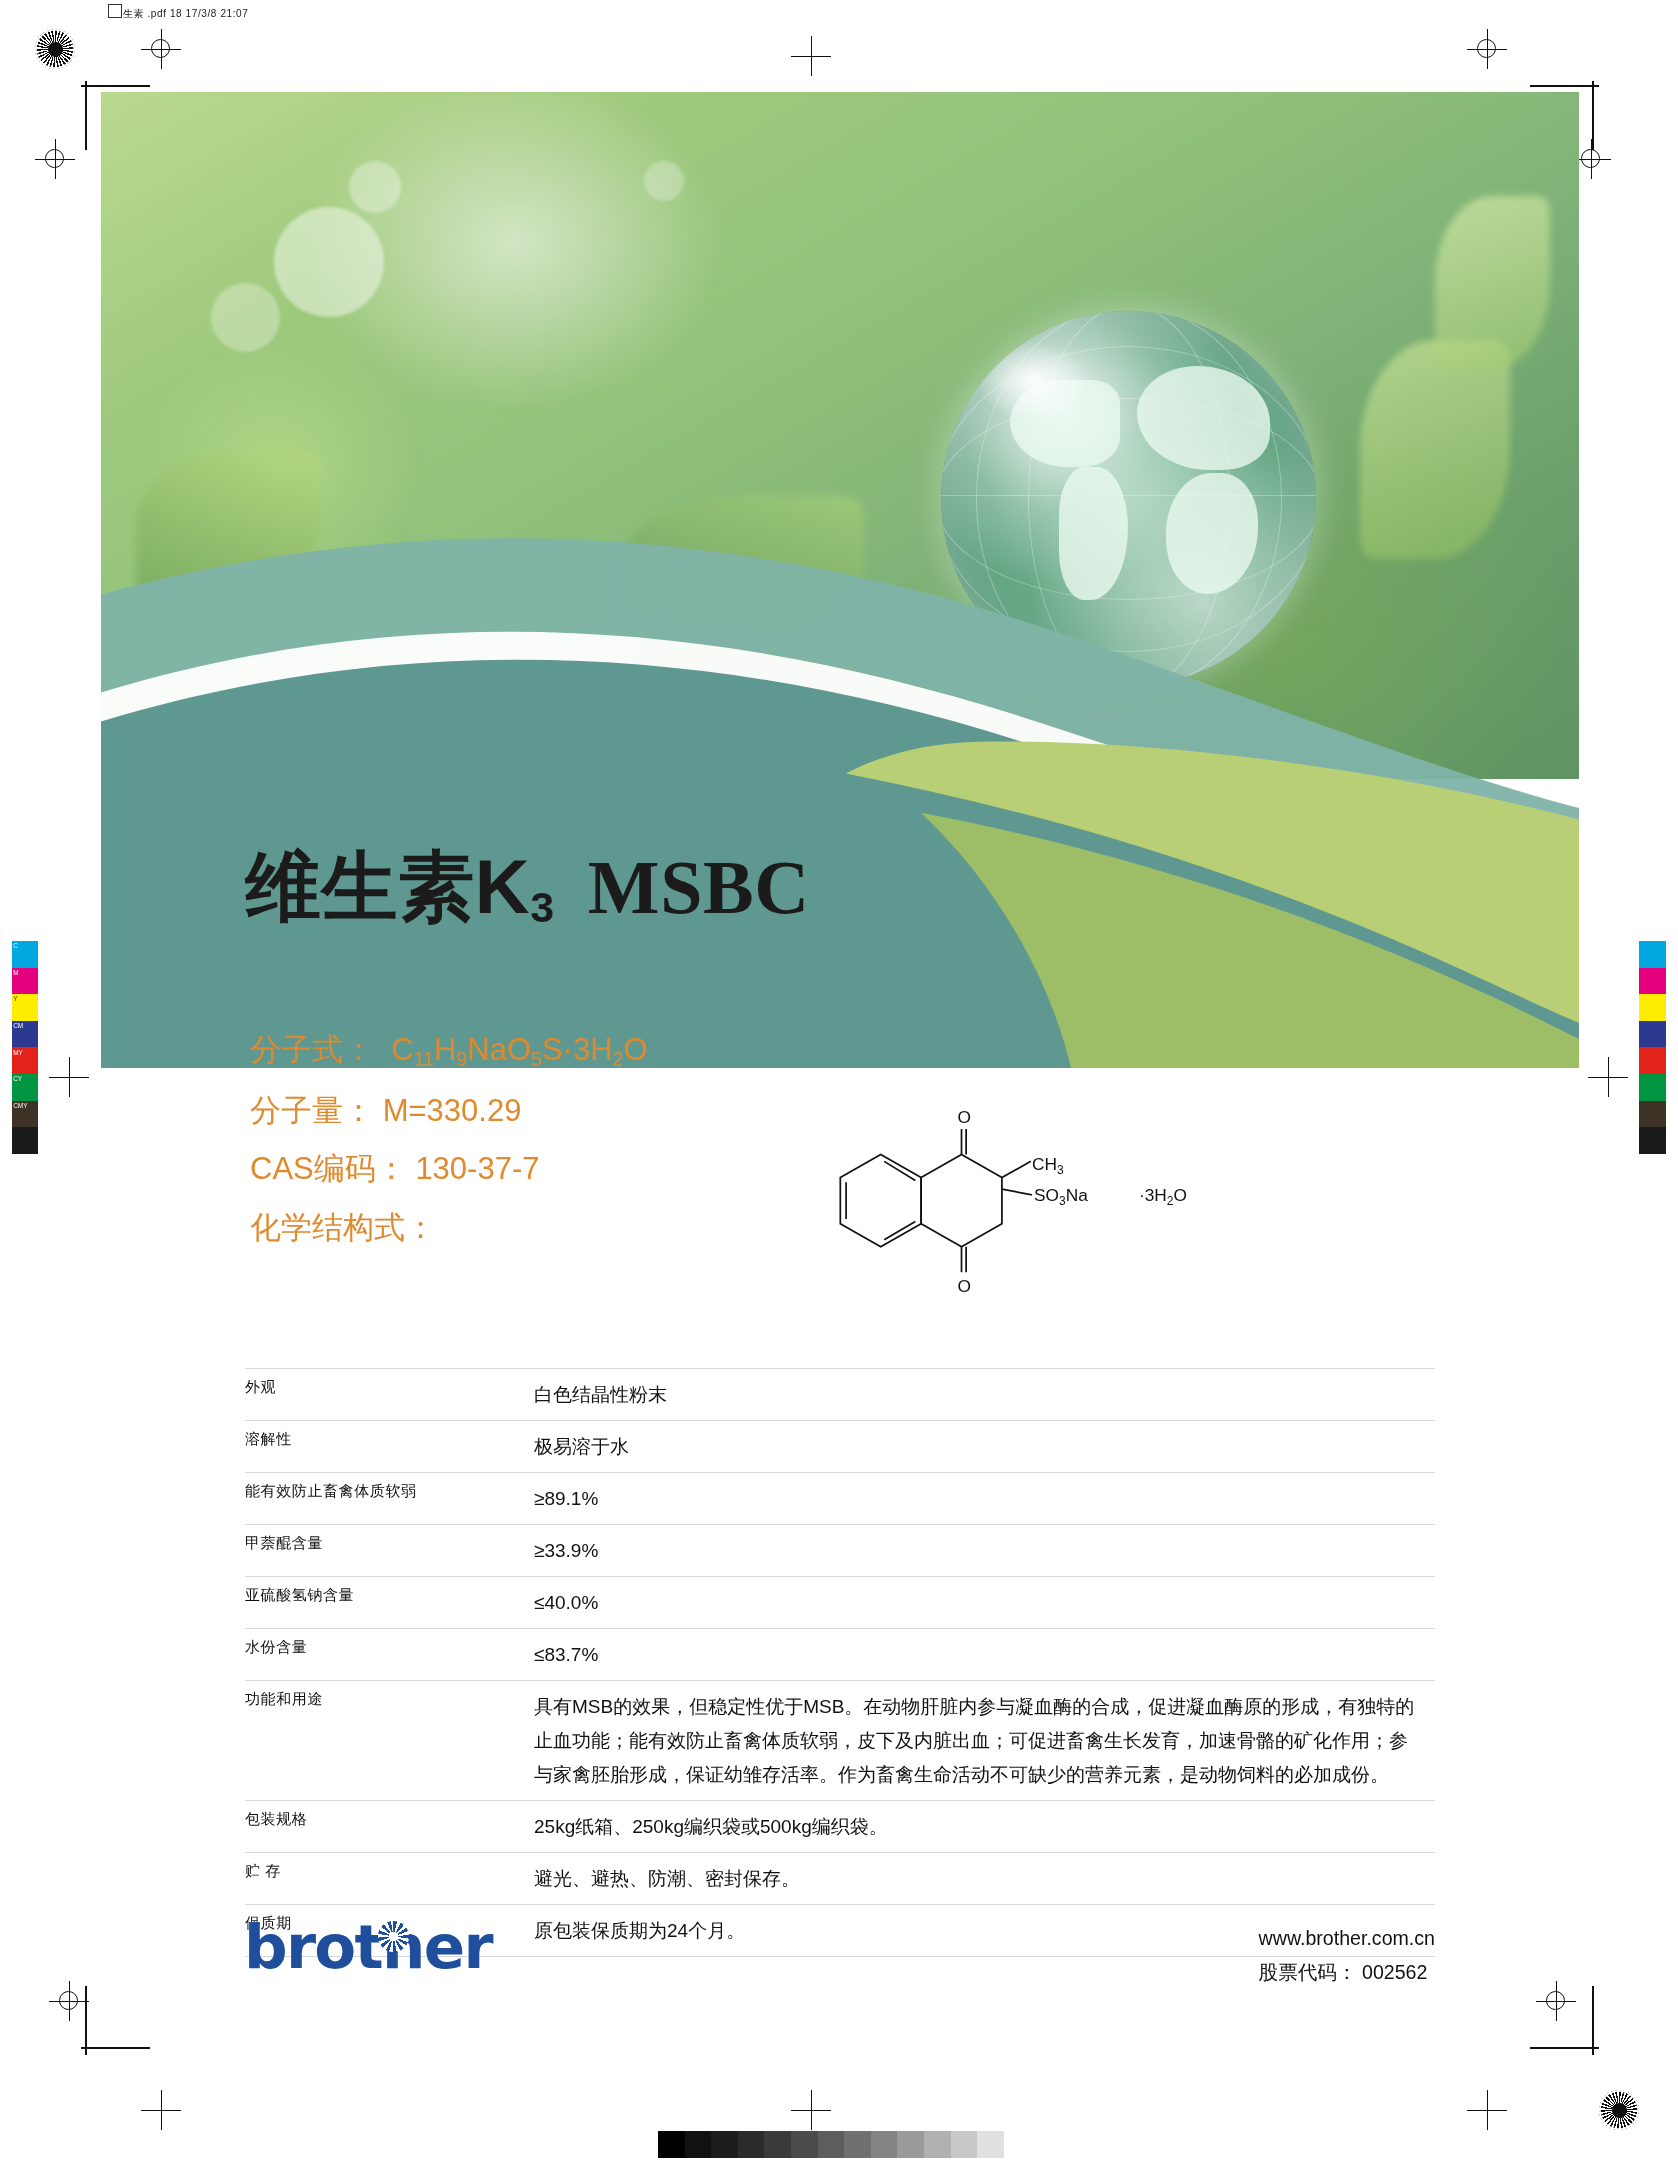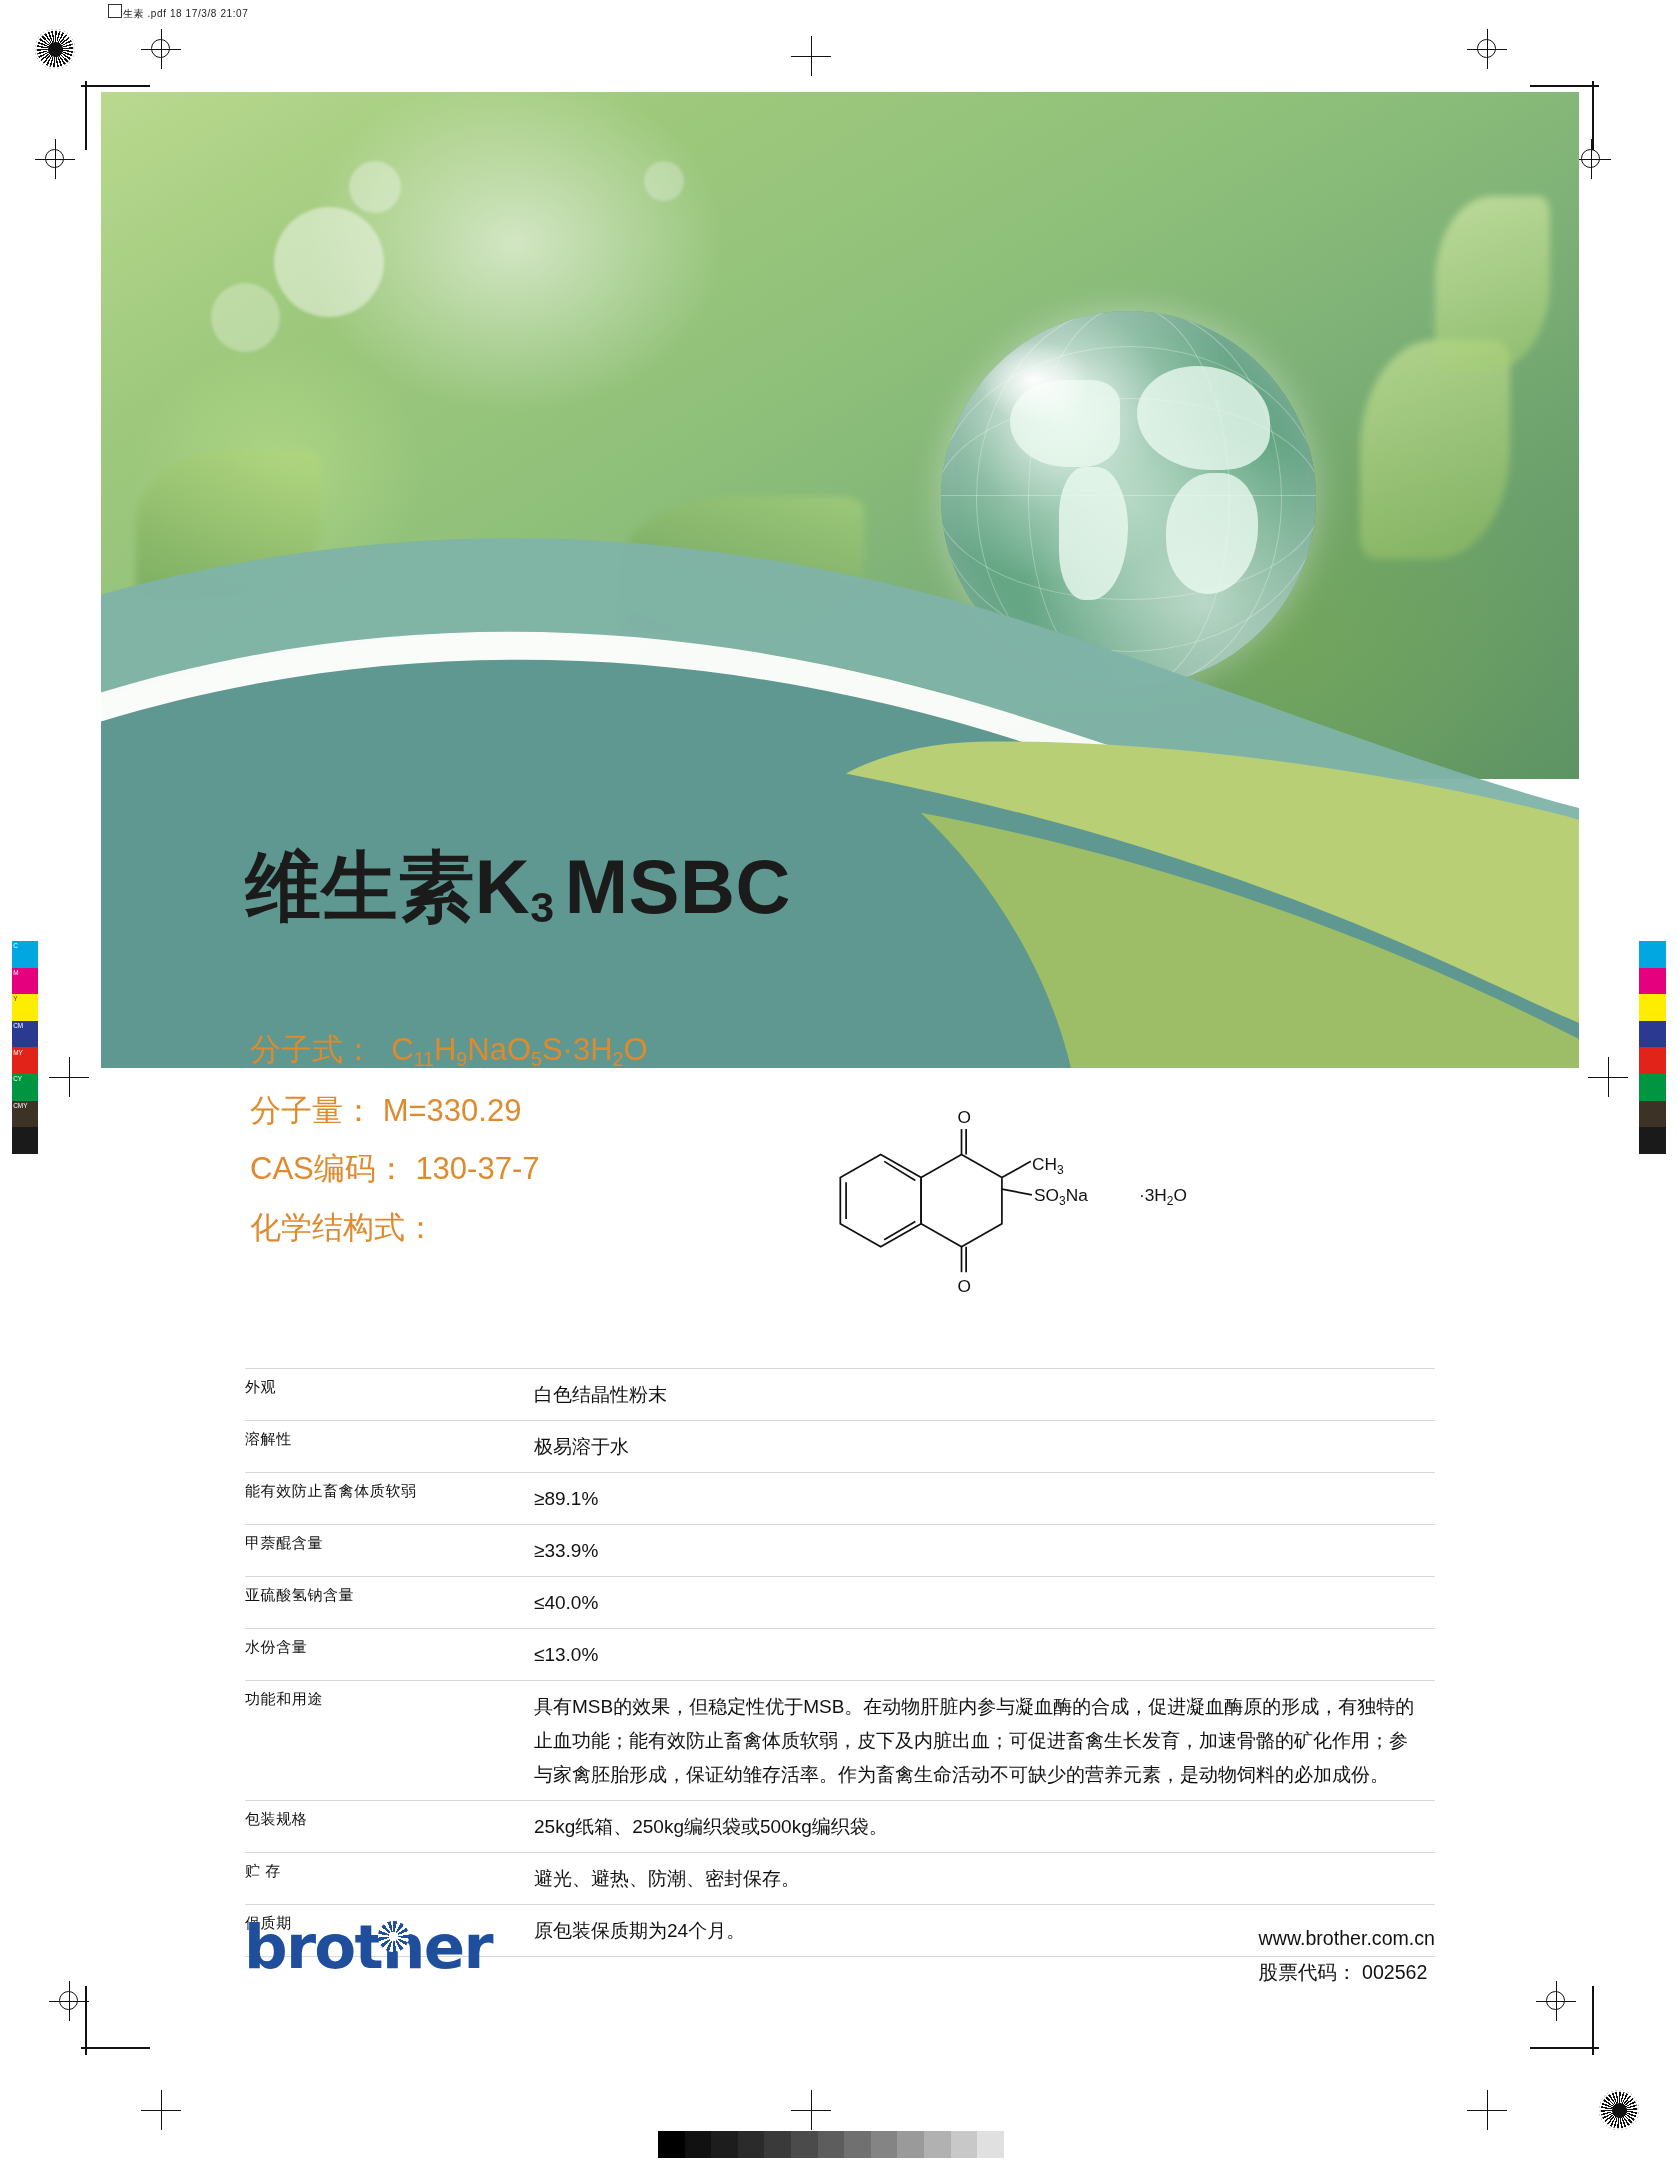--- a/index.html
+++ b/index.html
@@ -193,21 +193,21 @@
     font-weight: bold;
     color: #1b1b1b;
     letter-spacing: 0.6px;
     white-space: nowrap;
   }
   .title sub {
     font-size: 43px;
     vertical-align: -9.2px;
     font-weight: bold;
   }
-  .title .en { margin-left: 10px; }
+  .title .en { margin-left: 33px; font-family: Liberation Serif, serif; }
 
   
   .specs {
     position: absolute;
     left: 149px;
     top: 941px;
     color: #e08a2e;
   }
   .specs .row {
     font-size: 31px;
@@ -474,21 +474,21 @@
     <div class="tr">
       <div class="th">甲萘醌含量</div>
       <div class="td">≥33.9%</div>
     </div>
     <div class="tr">
       <div class="th">亚硫酸氢钠含量</div>
       <div class="td">≤40.0%</div>
     </div>
     <div class="tr">
       <div class="th">水份含量</div>
-      <div class="td">≤13.0%</div>
+      <div class="td">≤83.7%</div>
     </div>
     <div class="tr wide">
       <div class="th">功能和用途</div>
       <div class="td">具有MSB的效果，但稳定性优于MSB。在动物肝脏内参与凝血酶的合成，促进凝血酶原的形成，有独特的止血功能；能有效防止畜禽体质软弱，皮下及内脏出血；可促进畜禽生长发育，加速骨骼的矿化作用；参与家禽胚胎形成，保证幼雏存活率。作为畜禽生命活动不可缺少的营养元素，是动物饲料的必加成份。</div>
     </div>
     <div class="tr">
       <div class="th">包装规格</div>
       <div class="td">25kg纸箱、250kg编织袋或500kg编织袋。</div>
     </div>
     <div class="tr">

